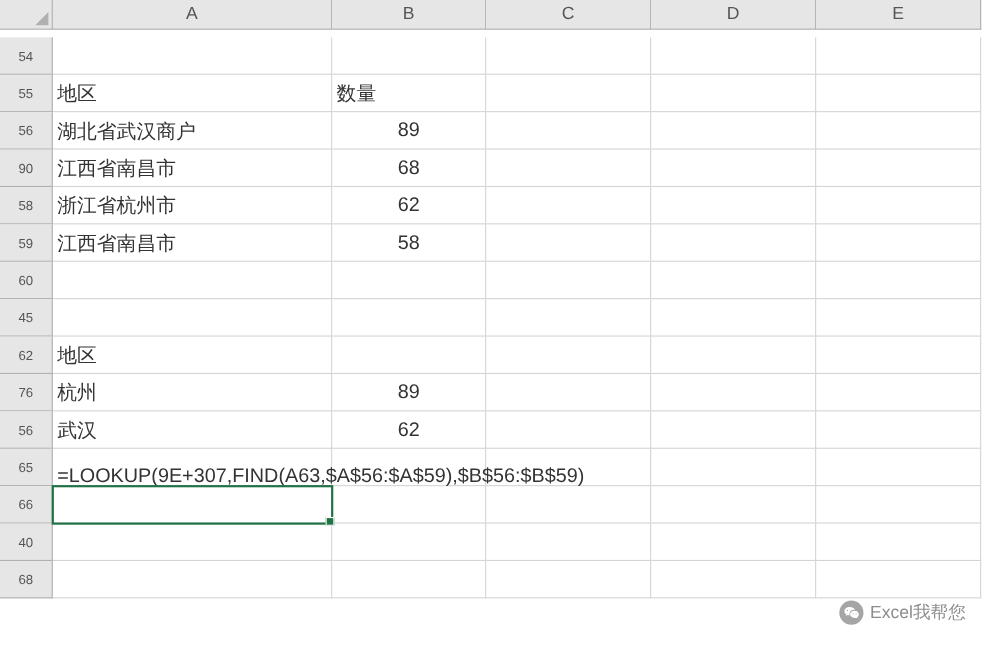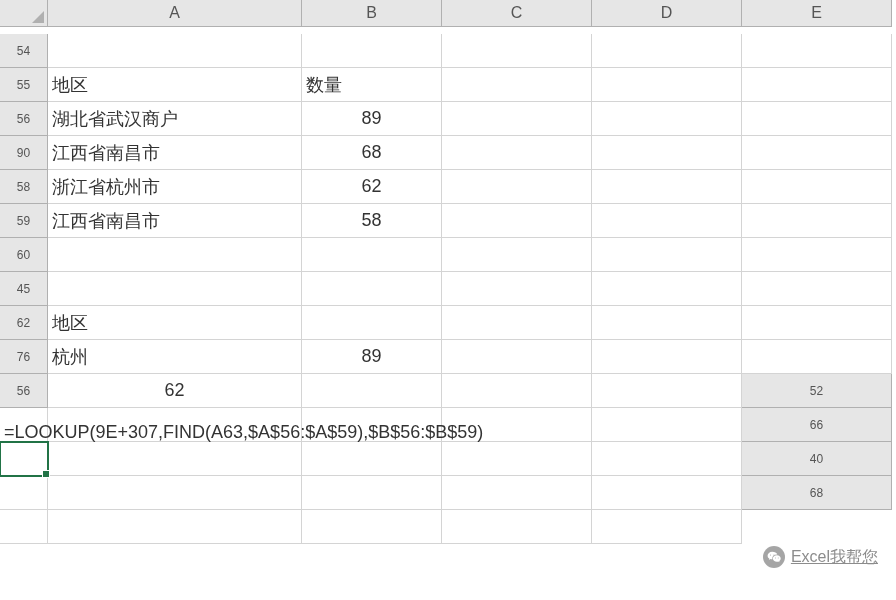--- a/index.html
+++ b/index.html
@@ -94,21 +94,20 @@
     position: absolute;
     right: 18px;
     bottom: 32px;
     display: flex;
     align-items: center;
     gap: 6px;
     opacity: 0.75;
     font-size: 16px;
     color: #666;
     z-index: 10;
-    text-decoration: underline;
   }
   .watermark .wicon {
     width: 22px;
     height: 22px;
     border-radius: 50%;
     background: #888;
     display: flex;
     align-items: center;
     justify-content: center;
   }
@@ -209,27 +208,30 @@
     <div class="cell txt">
       <span>杭州</span>
     </div>
     <div class="cell num">
       <span>89</span>
     </div>
     <div class="cell txt"></div>
     <div class="cell txt"></div>
     <div class="cell txt"></div>
     <div class="rowhdr">56</div>
+    <div class="cell txt">
+      <span>武汉</span>
+    </div>
     <div class="cell num">
       <span>62</span>
     </div>
     <div class="cell txt"></div>
     <div class="cell txt"></div>
     <div class="cell txt"></div>
-    <div class="rowhdr">52</div>
+    <div class="rowhdr">65</div>
     <div class="cell txt overflow">
       <span>=LOOKUP(9E+307,FIND(A63,$A$56:$A$59),$B$56:$B$59)</span>
     </div>
     <div class="cell txt"></div>
     <div class="cell txt"></div>
     <div class="cell txt"></div>
     <div class="cell txt"></div>
     <div class="rowhdr">66</div>
     <div class="cell txt selected"></div>
     <div class="cell txt"></div>

